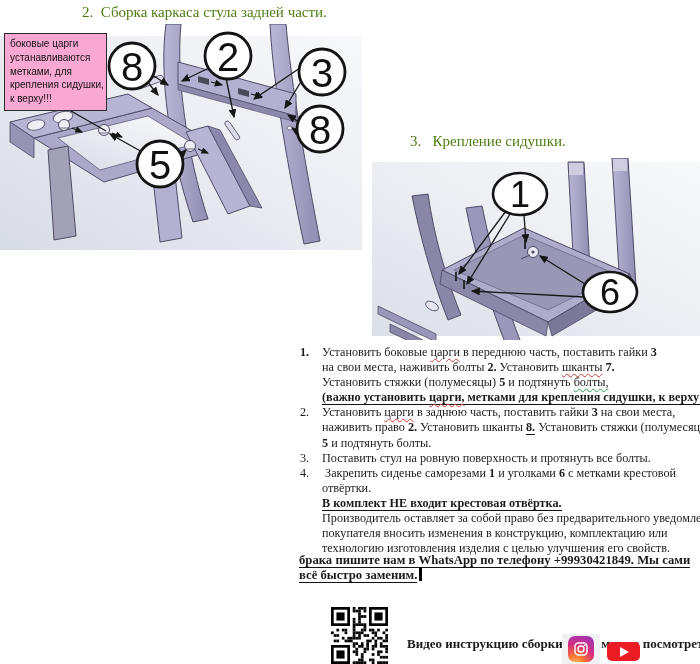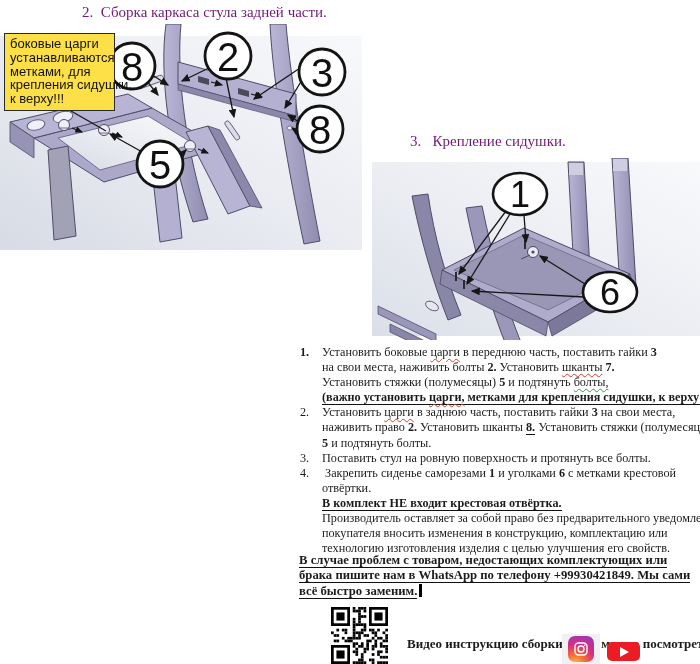--- a/index.html
+++ b/index.html
@@ -1,21 +1,21 @@
 <!DOCTYPE html>
 <html><head>
 <meta charset="utf-8">
 <style>
   html,body{margin:0;padding:0;background:#fff;}
   .page{position:relative;width:700px;height:664px;background:#ffffff;overflow:hidden;
         font-family:"Liberation Serif",serif;color:#1b1b1b;}
   .abs{position:absolute;}
-  .title{font-size:15px;white-space:pre;color:#701a75;}
-  .note-box{border:1.6px solid #2a2a2a;background:#fde047;padding:3px 12px 4px 5px;
-            font-family:"Liberation Sans",sans-serif;font-size:13px;line-height:13.8px;
+  .title{font-size:15px;white-space:pre;color:#4d7c0f;}
+  .note-box{border:1.6px solid #2a2a2a;background:#f9a8d4;padding:3px 4px 4px 5px;
+            font-family:"Liberation Sans",sans-serif;font-size:10px;line-height:13.8px;
             white-space:pre;color:#111;}
   .caption{width:358px;text-align:center;font-size:14px;line-height:14.9px;}
   .instr{font-size:12.2px;line-height:15.1px;width:404px;}
   .instr .t-line{position:relative;padding-left:23px;white-space:pre;}
   .instr .num{position:absolute;left:1px;}
   .contact{font-size:12.7px;line-height:15.3px;white-space:pre;}
   .t-line{white-space:pre;}
   .b{font-weight:700;}
   .u{border-bottom:1.2px solid #111;}
   .w-red{text-decoration:underline wavy #d23b2f 1px;text-underline-offset:2.4px;}
@@ -220,21 +220,21 @@
       <div class="t-line"><span class="b">5</span><span> и подтянуть болты.</span></div>
       <div class="t-line"><span class="num">3.</span><span>Поставить стул на ровную поверхность и протянуть все болты.</span></div>
       <div class="t-line"><span class="num">4.</span><span> Закрепить сиденье саморезами </span><span class="b">1</span><span> и уголками </span><span class="b">6</span><span> с метками крестовой</span></div>
       <div class="t-line"><span>отвёртки.</span></div>
       <div class="t-line"><span class="b u">В комплект НЕ входит крестовая отвёртка.</span></div>
       <div class="t-line"><span>Производитель оставляет за собой право без предварительного уведомления</span></div>
       <div class="t-line"><span>покупателя вносить изменения в конструкцию, комплектацию или</span></div>
       <div class="t-line"><span>технологию изготовления изделия с целью улучшения его свойств.</span></div>
     </div>
 
-  <div class="abs contact" style="left:299px;top:553px;"><div class="t-line"><span class="b u">В случае проблем с товаром, недостающих комплектующих или</span></div><div class="t-line"><span class="b u">брака пишите нам в WhatsApp по телефону +99930421849. Мы сами</span></div><div class="t-line"><span class="b u">всё быстро заменим.</span><span class="caret"></span></div></div>
+  <div class="abs contact" style="left:299px;top:553px;"><div class="t-line"><span class="b u">брака пишите нам в WhatsApp по телефону +99930421849. Мы сами</span></div><div class="t-line"><span class="b u">всё быстро заменим.</span><span class="caret"></span></div></div>
 
   <svg class="abs" style="left:331px;top:607px;" width="57" height="57" viewBox="0 0 57 57" id="qr-svg">
       <rect x="0" y="0" width="57" height="57" fill="#fff"></rect>
       <rect x="21.714285714285715" y="0" width="2.7142857142857144" height="2.7142857142857144" fill="#000"></rect>
       <rect x="27.142857142857146" y="0" width="2.7142857142857144" height="2.7142857142857144" fill="#000"></rect>
       <rect x="29.857142857142858" y="0" width="2.7142857142857144" height="2.7142857142857144" fill="#000"></rect>
       <rect x="32.57142857142857" y="0" width="2.7142857142857144" height="2.7142857142857144" fill="#000"></rect>
       <rect x="21.714285714285715" y="2.7142857142857144" width="2.7142857142857144" height="2.7142857142857144" fill="#000"></rect>
       <rect x="24.42857142857143" y="2.7142857142857144" width="2.7142857142857144" height="2.7142857142857144" fill="#000"></rect>
       <rect x="27.142857142857146" y="2.7142857142857144" width="2.7142857142857144" height="2.7142857142857144" fill="#000"></rect>

